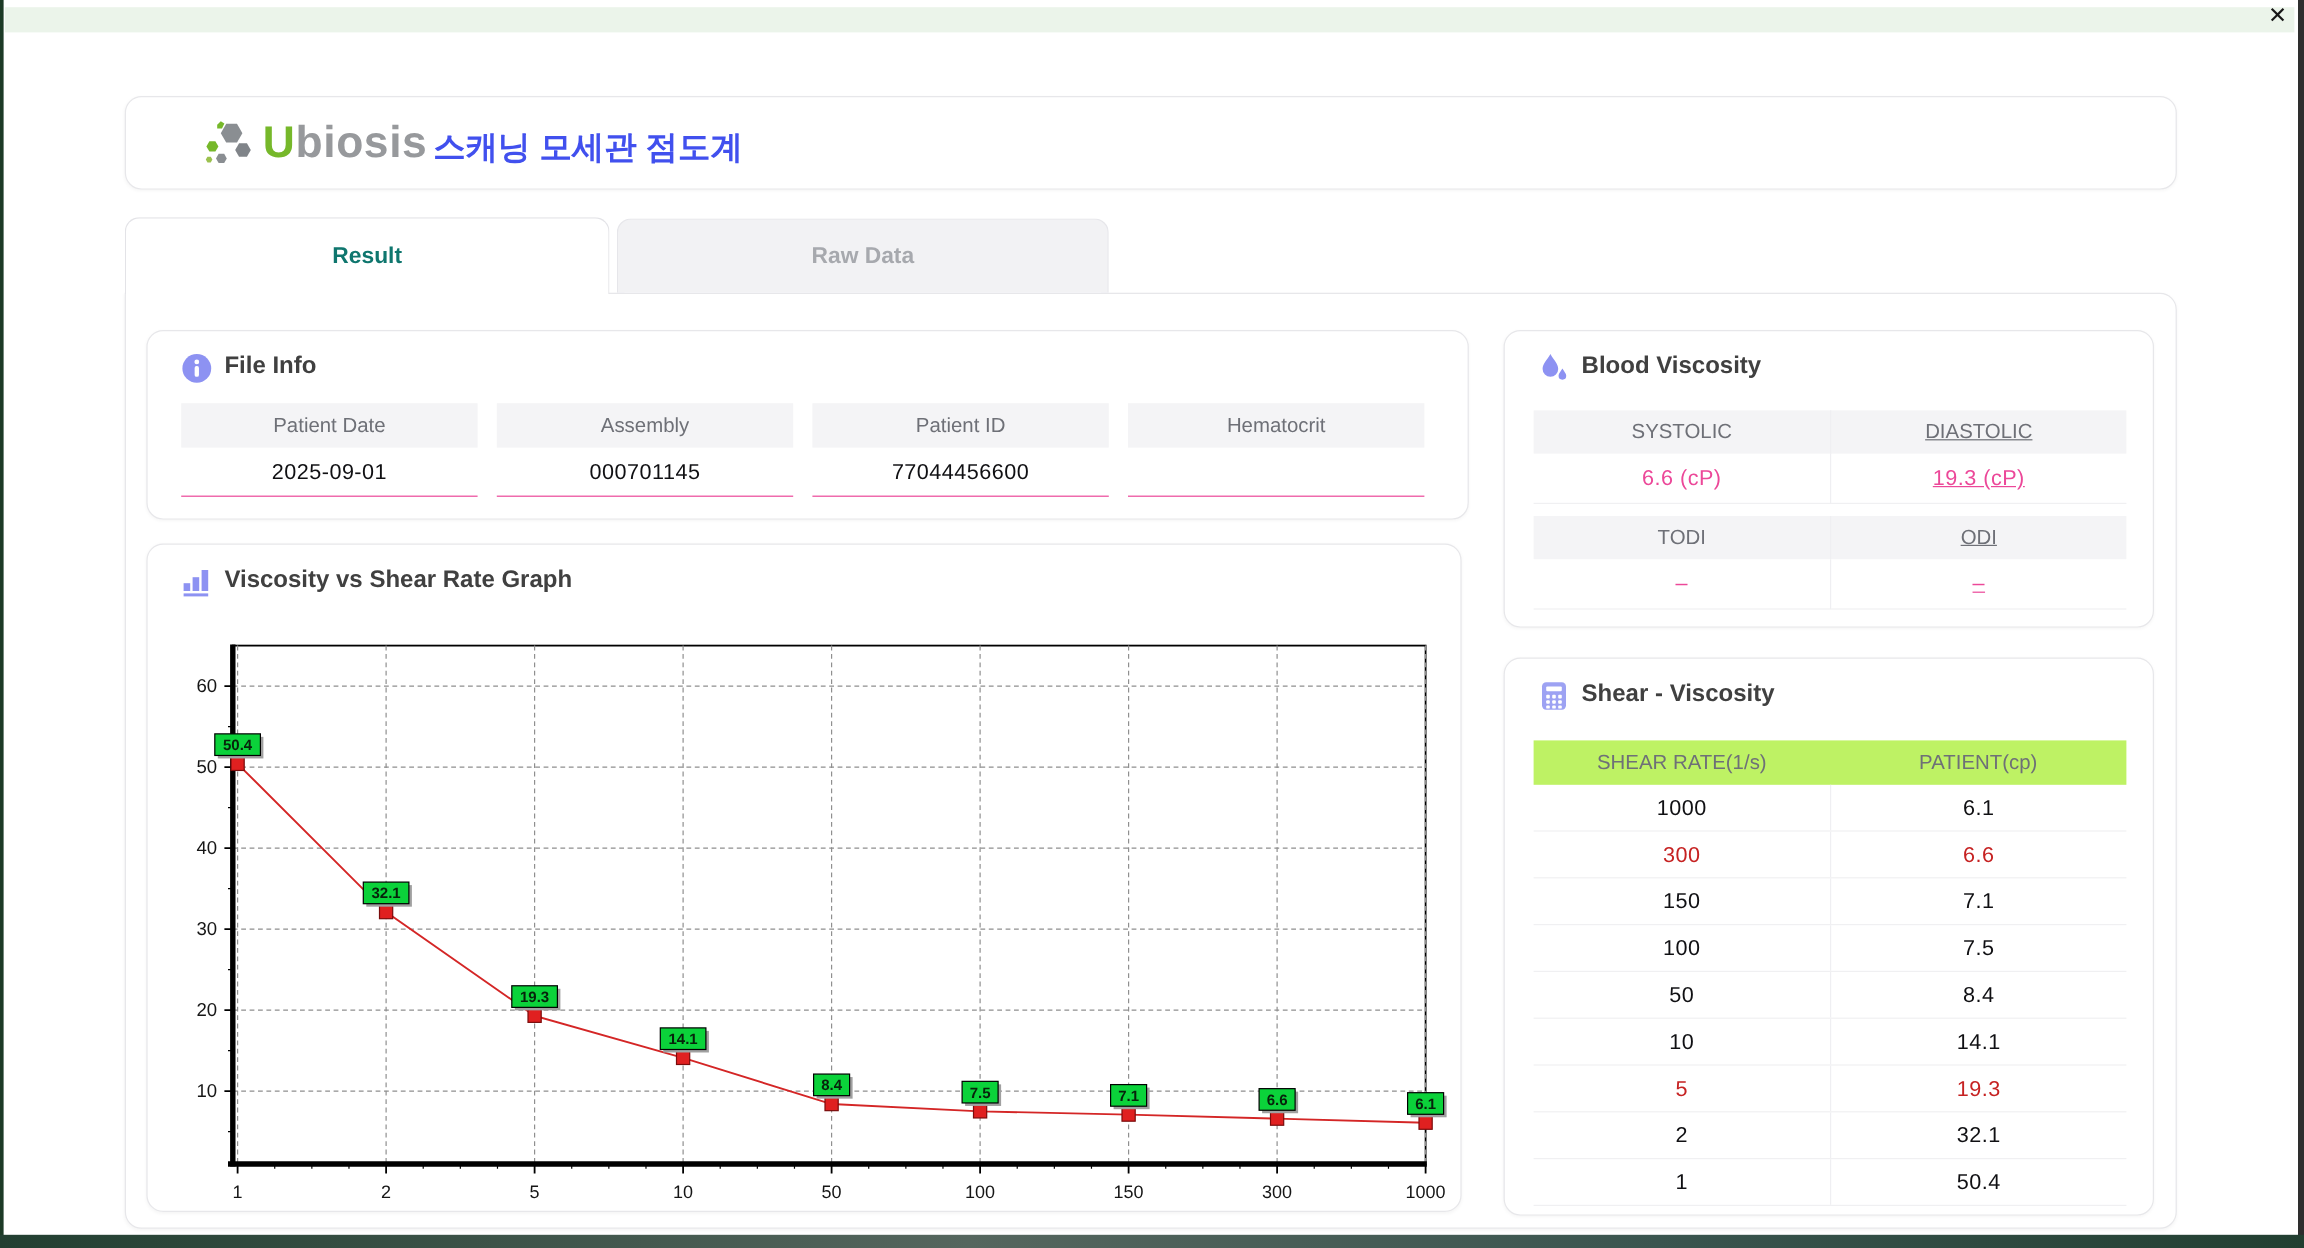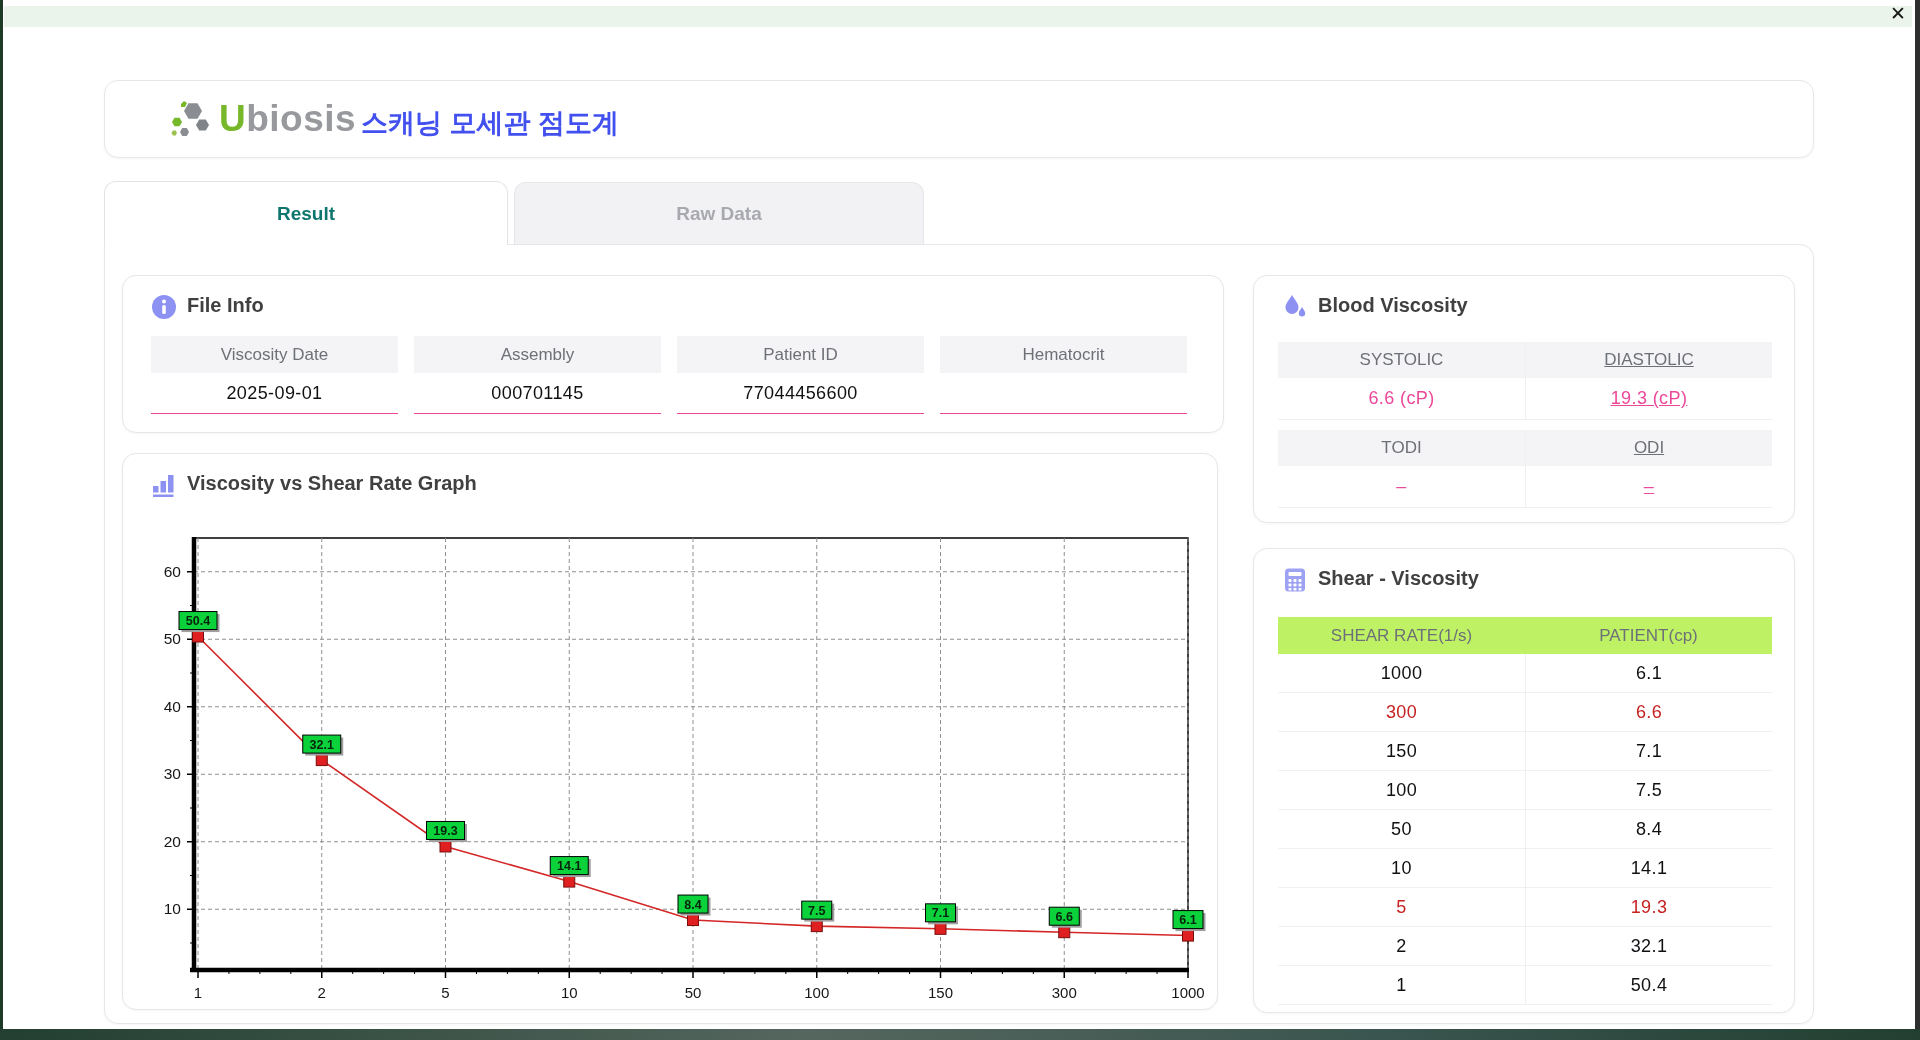--- a/index.html
+++ b/index.html
@@ -99,21 +99,21 @@
     <div class="sec-title">
       <svg class="sec-icon" viewBox="0 0 26 26">
         <circle cx="13" cy="13" r="12" fill="#8d92f2"></circle>
         <circle cx="13" cy="7.6" r="2" fill="#fff"></circle>
         <rect x="11.2" y="11" width="3.6" height="9" rx="1.6" fill="#fff"></rect>
       </svg>
       <span>File Info</span>
     </div>
     <div class="fi-grid">
       <div>
-        <div class="f-label">Viscosity Date</div>
+        <div class="f-label">Patient Date</div>
         <div class="f-value">2025-09-01</div>
       </div>
       <div>
         <div class="f-label">Assembly</div>
         <div class="f-value">000701145</div>
       </div>
       <div>
         <div class="f-label">Patient ID</div>
         <div class="f-value">77044456600</div>
       </div>

